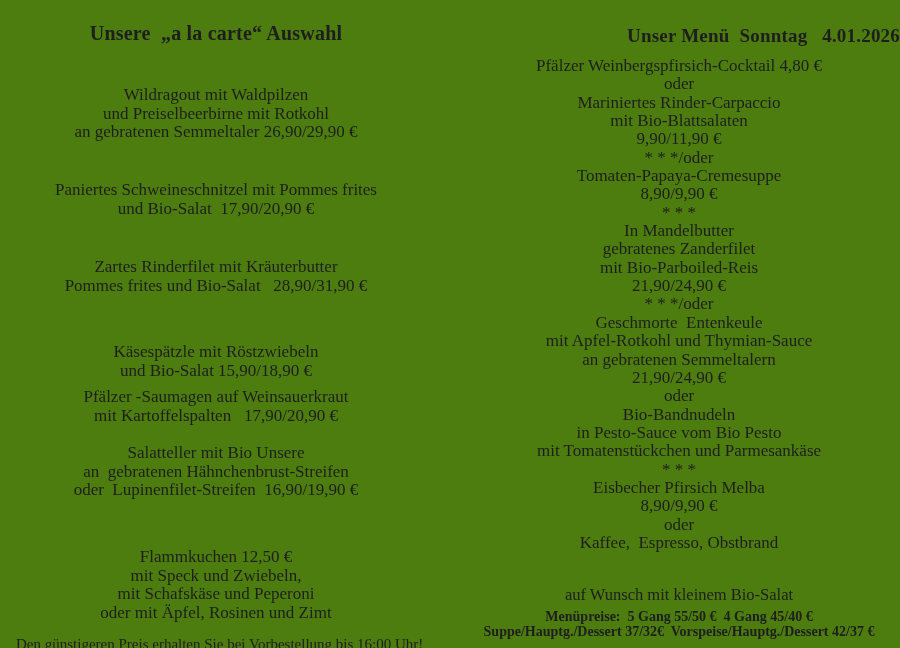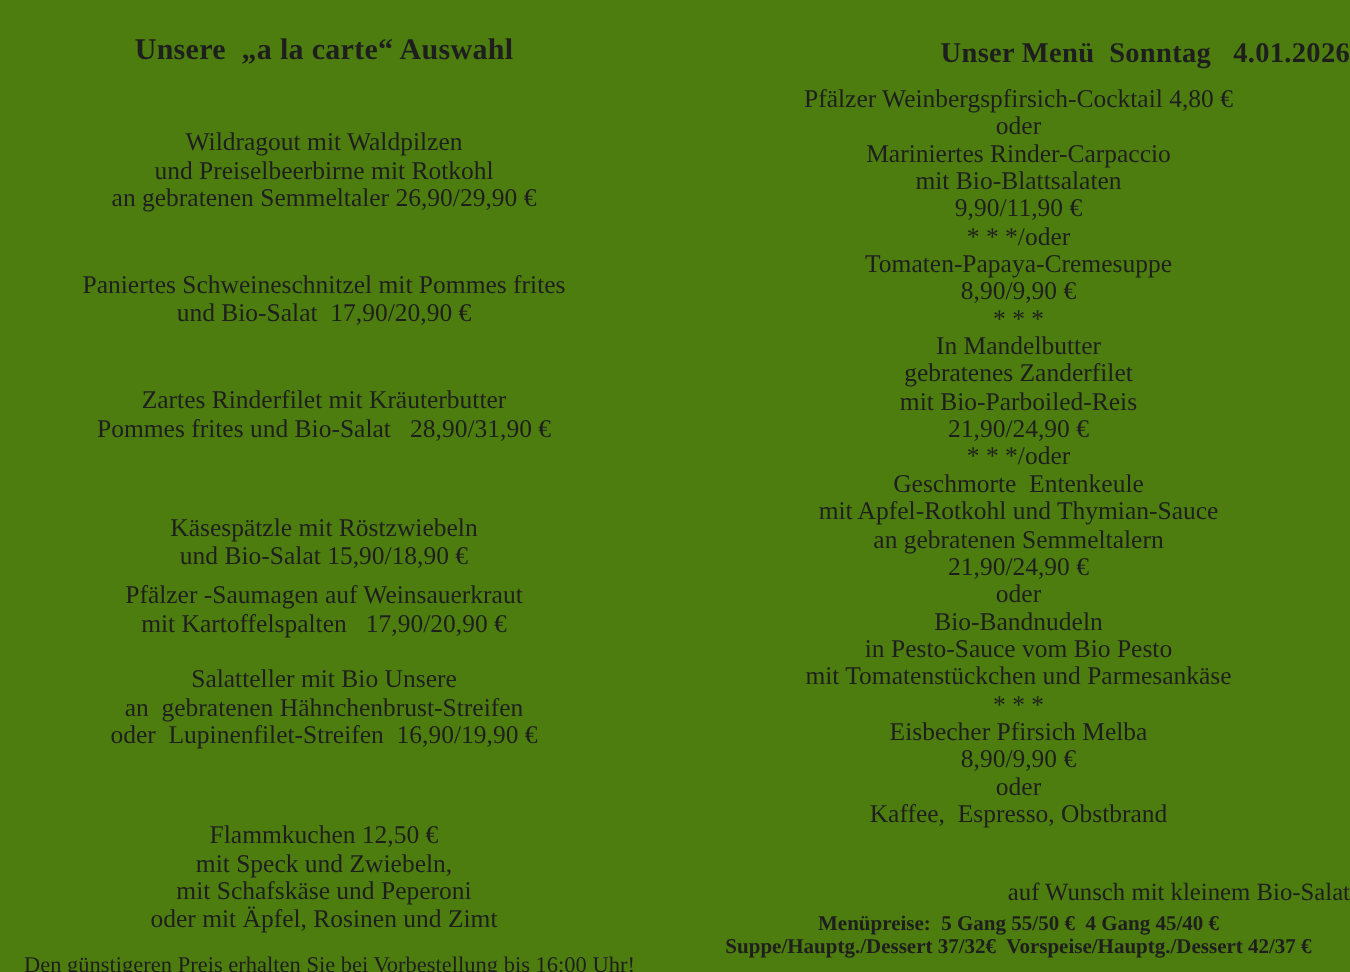--- a/index.html
+++ b/index.html
@@ -43,21 +43,21 @@
     text-align: center; font-size: 15px; white-space: pre;
   }
 
   .right-lines {
     position: absolute; left: 0; right: 0; top: 57px;
     font-size: 17px; line-height: 18.35px;
   }
 
   .salad-note {
     position: absolute; left: 0; right: 0; top: 585px; margin: 0;
-    text-align: right; font-size: 16.5px; white-space: pre;
+    text-align: center; font-size: 16.5px; white-space: pre;
   }
   .price-line {
     position: absolute; left: -10px; right: -10px; margin: 0;
     text-align: center; font-weight: bold; font-size: 14px;
     line-height: 15px; white-space: pre;
   }
   .price-line-1 { top: 609px; }
   .price-line-2 { top: 624px; }
 </style>
 </head>

